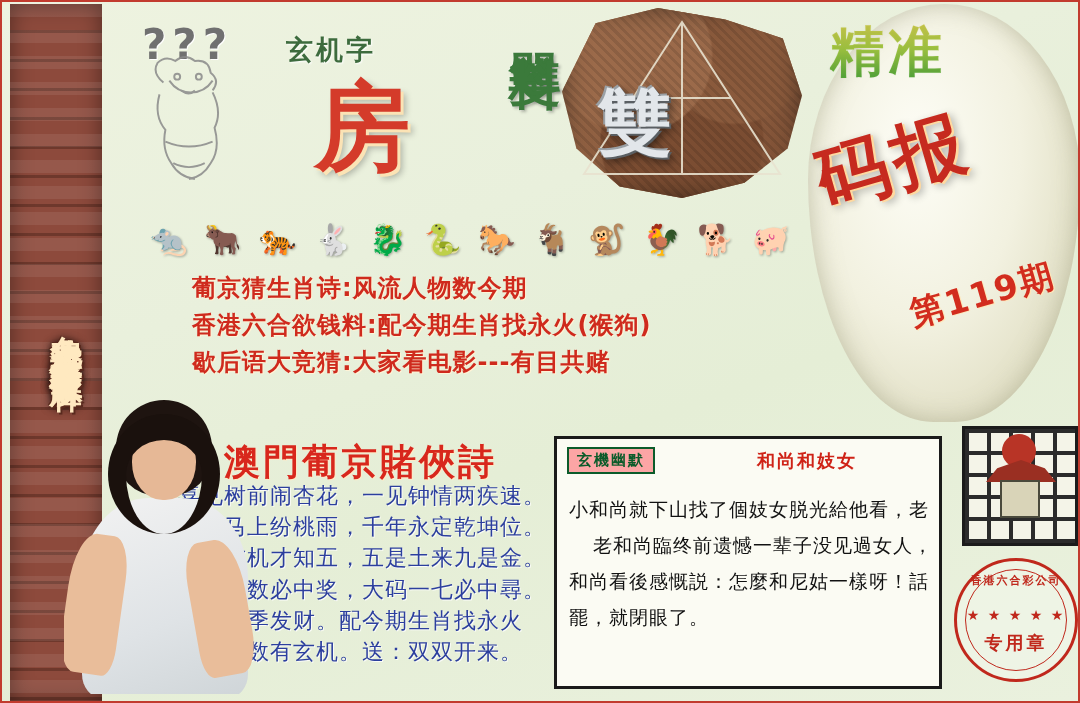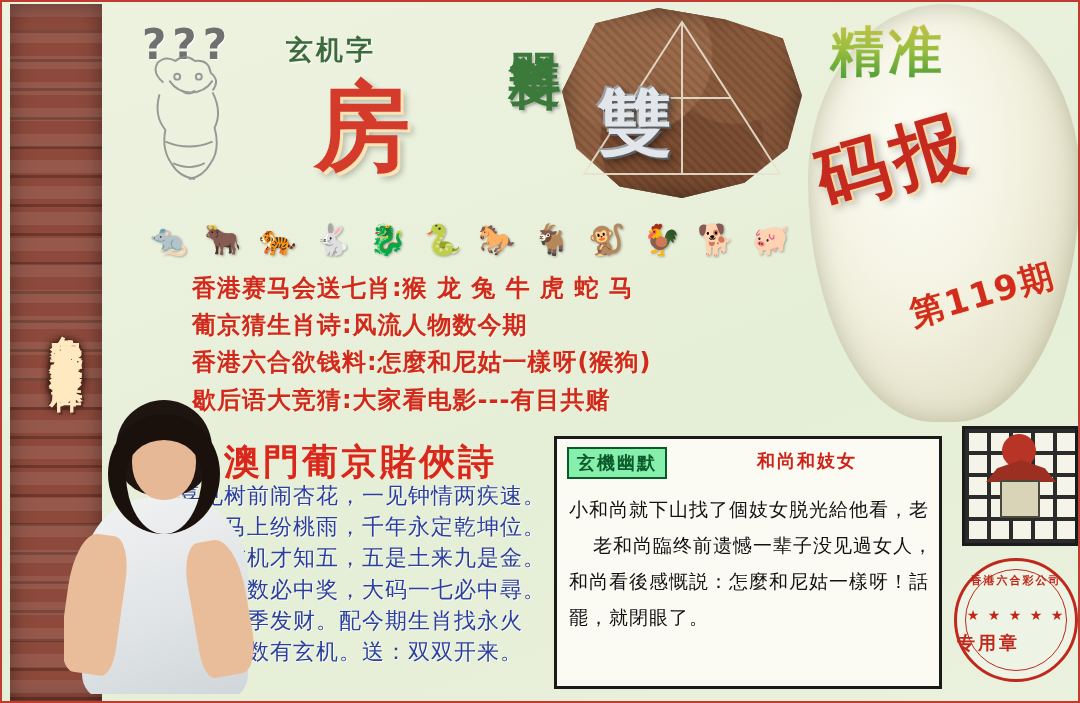--- a/index.html
+++ b/index.html
@@ -322,23 +322,23 @@
     background: #fbfbf3;
     border: 3px solid #1a1a1a;
     box-sizing: border-box;
   }
   .joke-tag {
     position: absolute;
     left: 10px;
     top: 8px;
     padding: 2px 8px;
     border: 2px solid #0b5b2a;
-    background: #86efac;
+    background: #fca5a5;
     color: #0b5b2a;
-    font-size: 18px;
+    font-size: 15px;
     font-weight: bold;
     letter-spacing: 2px;
   }
   .joke-heading {
     position: absolute;
     left: 200px;
     top: 10px;
     font-size: 18px;
     font-weight: bold;
     color: #cf2216;
@@ -425,21 +425,21 @@
     left: 0; top: 46px;
     width: 100%;
     text-align: center;
     font-size: 14px;
     letter-spacing: 2px;
   }
   .stamp .mid {
     position: absolute;
     left: 0; top: 70px;
     width: 100%;
-    text-align: left;
+    text-align: center;
     font-size: 18px;
     font-weight: bold;
     letter-spacing: 3px;
   }
   .stamp .inner-ring {
     position: absolute;
     left: 8px; top: 8px; right: 8px; bottom: 8px;
     border: 1px solid #c0281c;
     border-radius: 50%;
   }
@@ -495,23 +495,22 @@
     <span class="zodiac-item">🐍</span>
     <span class="zodiac-item">🐎</span>
     <span class="zodiac-item">🐐</span>
     <span class="zodiac-item">🐒</span>
     <span class="zodiac-item">🐓</span>
     <span class="zodiac-item">🐕</span>
     <span class="zodiac-item">🐖</span>
   </div>
 
   <div class="headlines">
-    <div class="headline">香港赛马会送七肖:猴 龙 兔 牛 虎 蛇 马</div>
     <div class="headline">葡京猜生肖诗:风流人物数今期</div>
-    <div class="headline">香港六合欲钱料:怎麼和尼姑一樣呀(猴狗)</div>
+    <div class="headline">香港六合欲钱料:配今期生肖找永火(猴狗)</div>
     <div class="headline">歇后语大竞猜:大家看电影---有目共赌</div>
   </div>
 
   <div class="poem-title">澳門葡京賭俠詩</div>
   <div class="poem-body">
     <div>喜见树前闹杏花，一见钟情两疾速。</div>
     <div>相连马上纷桃雨，千年永定乾坤位。</div>
     <div>点破玄机才知五，五是土来九是金。</div>
     <div>五八定数必中奖，大码一七必中尋。</div>
     <div>送：四季发财。配今期生肖找永火</div>

